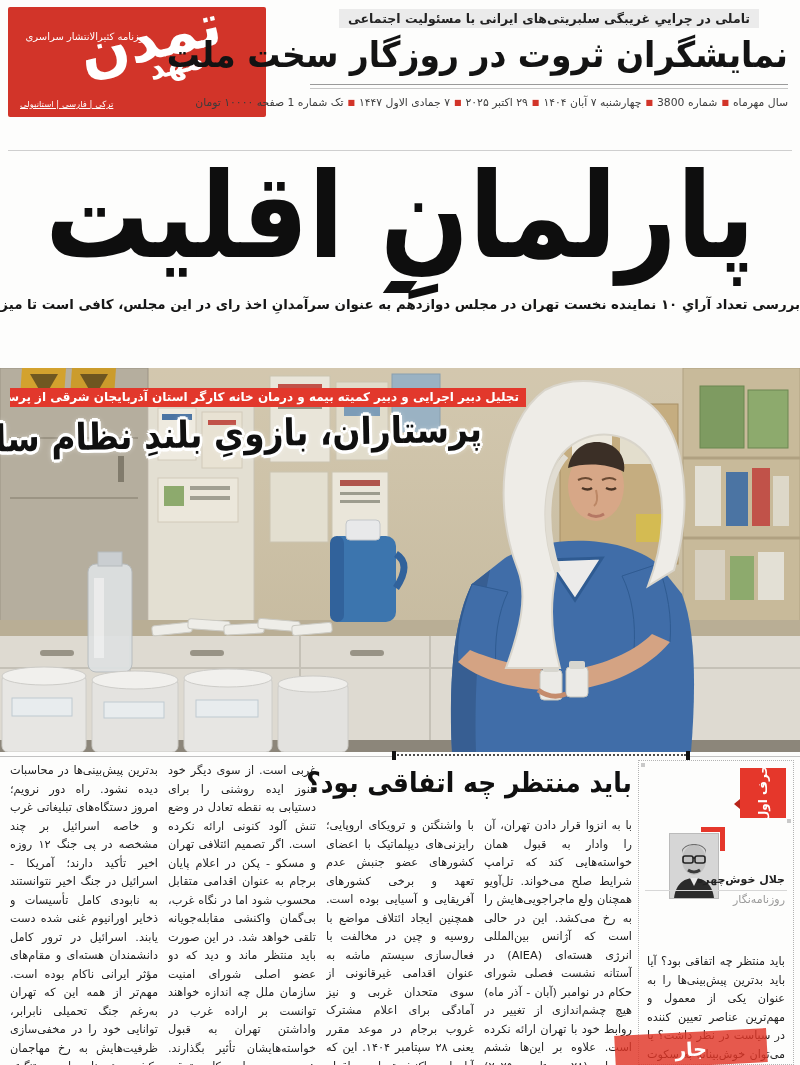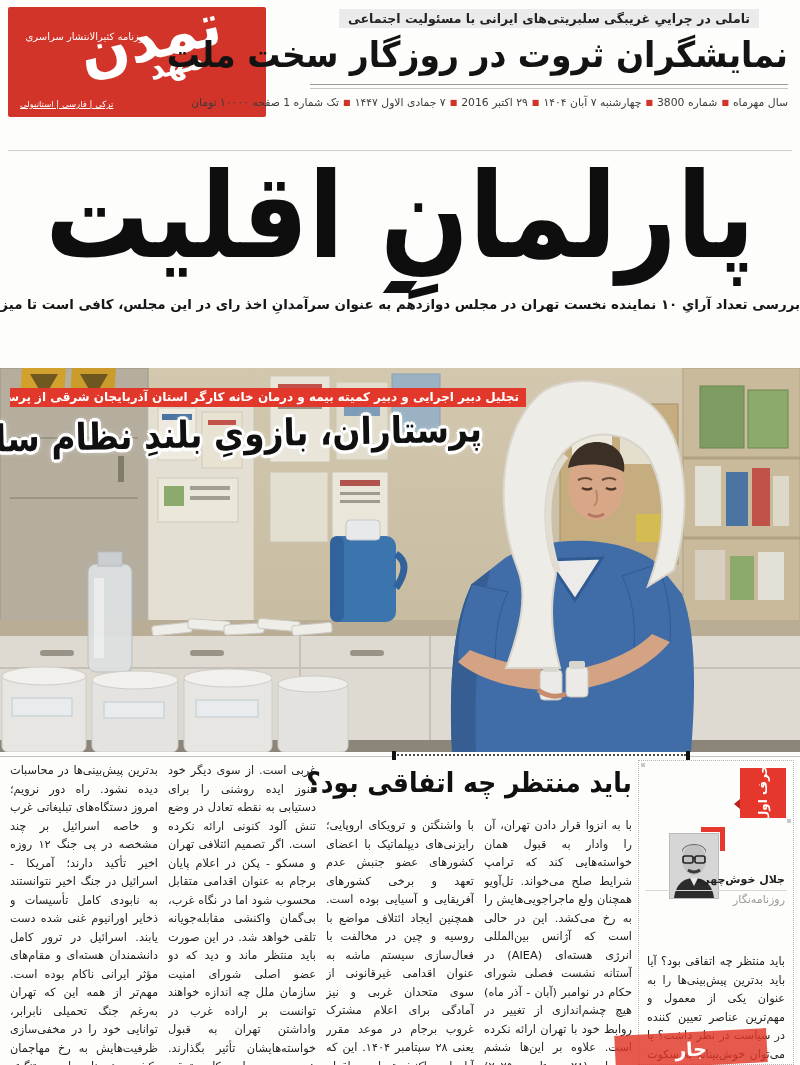--- a/index.html
+++ b/index.html
@@ -98,21 +98,21 @@
       <span class="small">مهد</span>
     </div>
     <div class="logo-langs">ترکی | فارسی | استانبولی</div>
   </div>
 
   <div class="top-story">
     <span class="top-kicker">تاملی در چراییِ غریبگی سلبریتی‌های ایرانی با مسئولیت اجتماعی</span>
     <div class="top-headline">نمایشگران ثروت در روزگار سخت ملت</div>
     <div class="mast-rule"></div>
     <div class="dateline">
-      <span>سال مهرماه</span><span class="bull">■</span><span>شماره 3800</span><span class="bull">■</span><span>چهارشنبه ۷ آبان ۱۴۰۴</span><span class="bull">■</span><span>۲۹ اکتبر 2016</span><span class="bull">■</span><span>۷ جمادی الاول ۱۴۴۷</span><span class="bull">■</span><span>تک شماره 1 صفحه ۱۰۰۰۰ تومان</span>
+      <span>سال مهرماه</span><span class="bull">■</span><span>شماره 3800</span><span class="bull">■</span><span>چهارشنبه ۷ آبان ۱۴۰۴</span><span class="bull">■</span><span>۲۹ اکتبر ۲۰۲۵</span><span class="bull">■</span><span>۷ جمادی الاول ۱۴۴۷</span><span class="bull">■</span><span>تک شماره 1 صفحه ۱۰۰۰۰ تومان</span>
     </div>
   </div>
   <div class="rule-150"></div>
 
   <div class="lead">
     <div class="lead-headline">پارلمانِ اقلیت</div>
     <div class="deck-ornament"></div>
     <div class="lead-deck">بررسی تعداد آرایِ ۱۰ نماینده نخست تهران در مجلس دوازدهم به عنوان سرآمدانِ اخذ رای در این مجلس، کافی است تا میزان عدم اعتماد مردم به آنان مشخص شود ...</div>
   </div>
 

